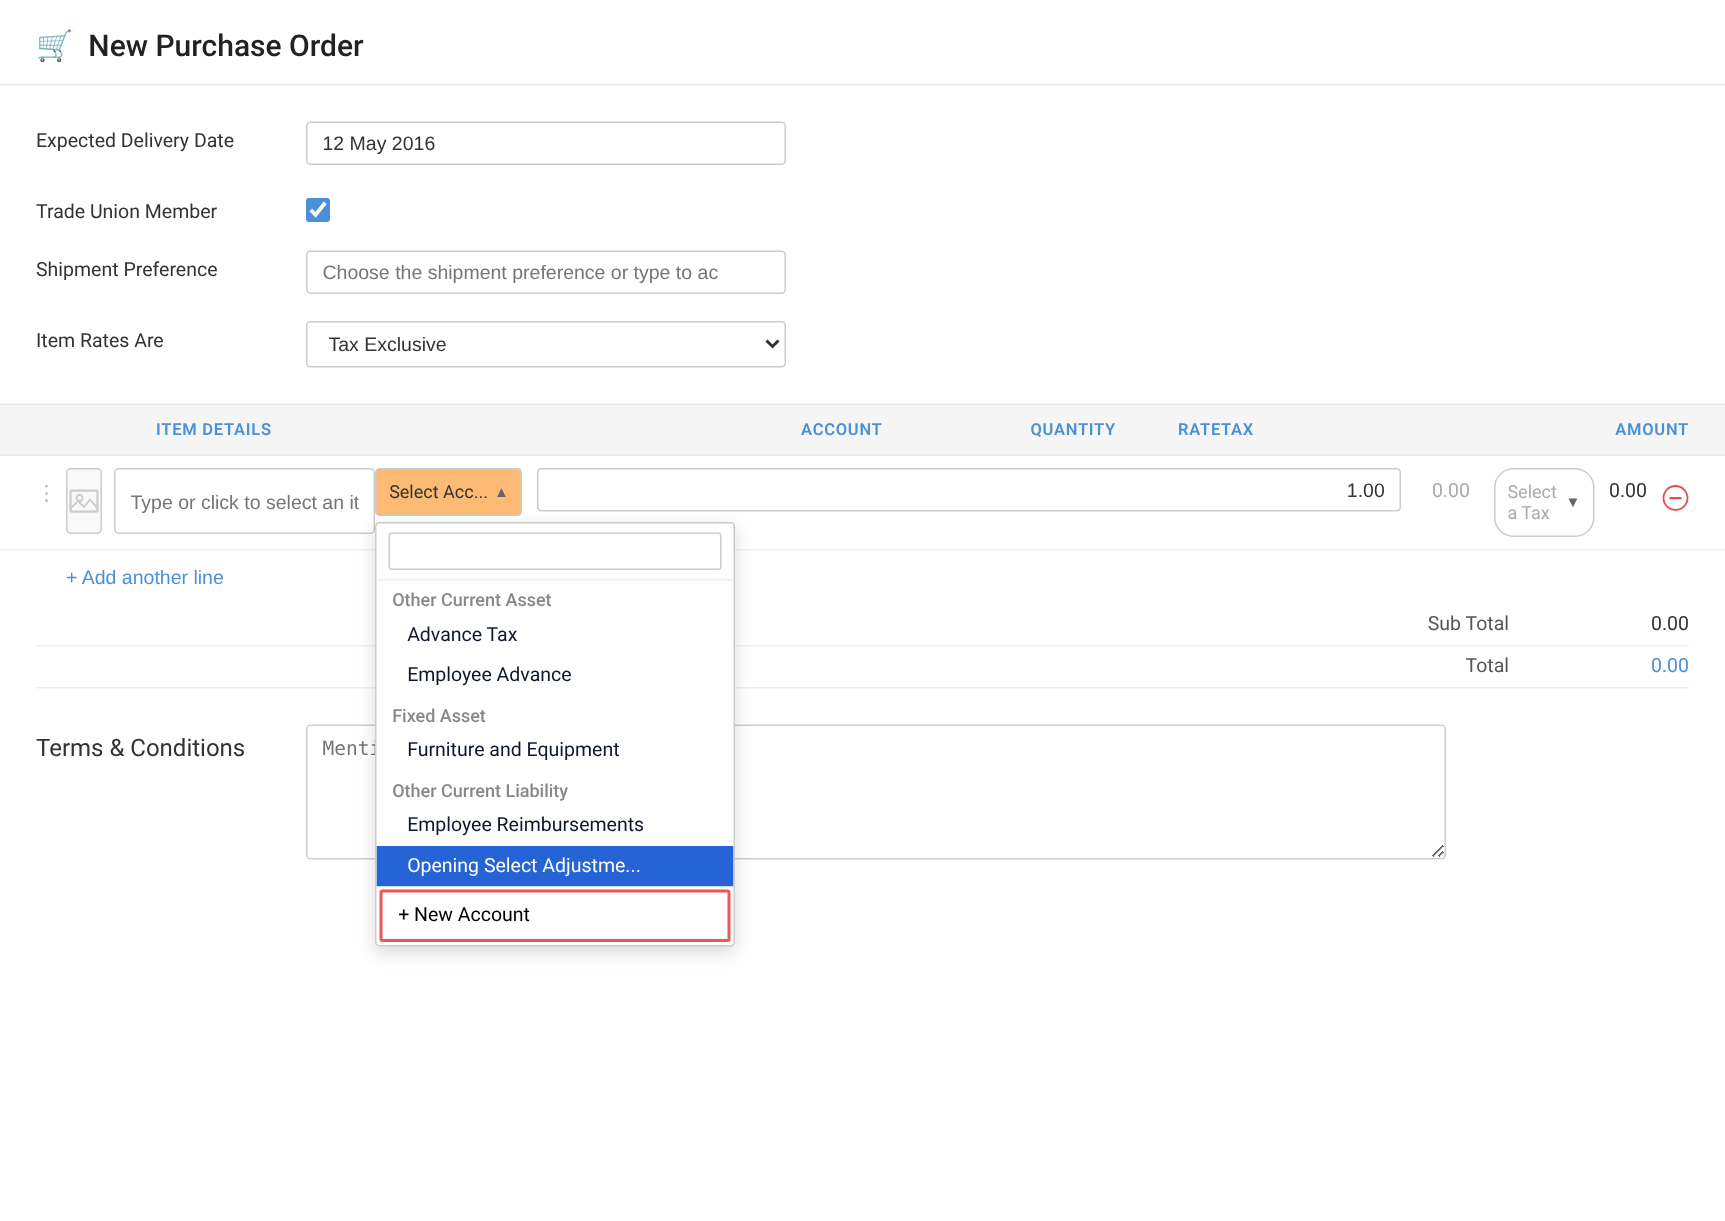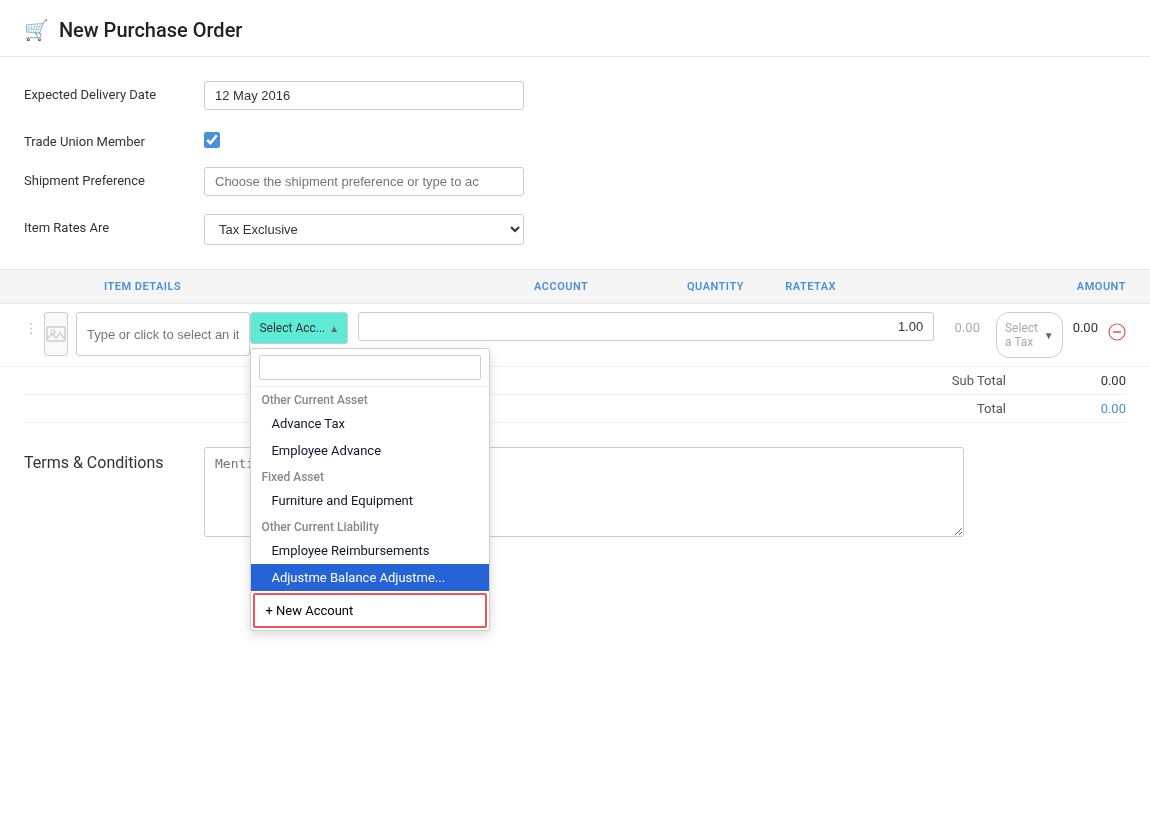--- a/index.html
+++ b/index.html
@@ -164,21 +164,21 @@
       margin-right: 10px;
     }
 
     .account-btn {
       display: flex;
       align-items: center;
       justify-content: space-between;
       padding: 8px 8px;
       border: 1px solid #ccc;
       border-radius: 3px;
-      background: #5eead4;
+      background: #fdba74;
       font-size: 12px;
       color: #333;
       cursor: pointer;
       white-space: nowrap;
     }
     .account-btn-arrow {
       font-size: 10px;
       color: #666;
       margin-left: 4px;
     }
@@ -452,21 +452,21 @@
 
           <div class="dropdown-group-label">Other Current Asset</div>
           <div class="dropdown-item">Advance Tax</div>
           <div class="dropdown-item">Employee Advance</div>
 
           <div class="dropdown-group-label">Fixed Asset</div>
           <div class="dropdown-item">Furniture and Equipment</div>
 
           <div class="dropdown-group-label">Other Current Liability</div>
           <div class="dropdown-item">Employee Reimbursements</div>
-          <div class="dropdown-item selected">Adjustme Balance Adjustme...</div>
+          <div class="dropdown-item selected">Opening Select Adjustme...</div>
 
         </div>
 
         <div class="dropdown-new-account">
           <span>+ New Account</span>
         </div>
       </div>
     </div>
 
     <input type="text" class="qty-input" value="1.00" style="">
@@ -483,20 +483,23 @@
     <div class="amount-display">0.00</div>
 
     <div class="delete-btn">
       <svg width="18" height="18" viewBox="0 0 18 18">
         <circle cx="9" cy="9" r="8" stroke="#e05050" stroke-width="1.2" fill="none"></circle>
         <line x1="5" y1="9" x2="13" y2="9" stroke="#e05050" stroke-width="1.5"></line>
       </svg>
     </div>
   </div>
 
+  <div class="add-line-row">
+    <button class="add-line-btn">+ Add another line</button>
+  </div>
 
 </div>
 
 <div class="subtotal-section">
   <div class="subtotal-row">
     <div class="subtotal-label">Sub Total</div>
     <div class="subtotal-value">0.00</div>
   </div>
   <div class="subtotal-row">
     <div class="subtotal-label">Total</div>

